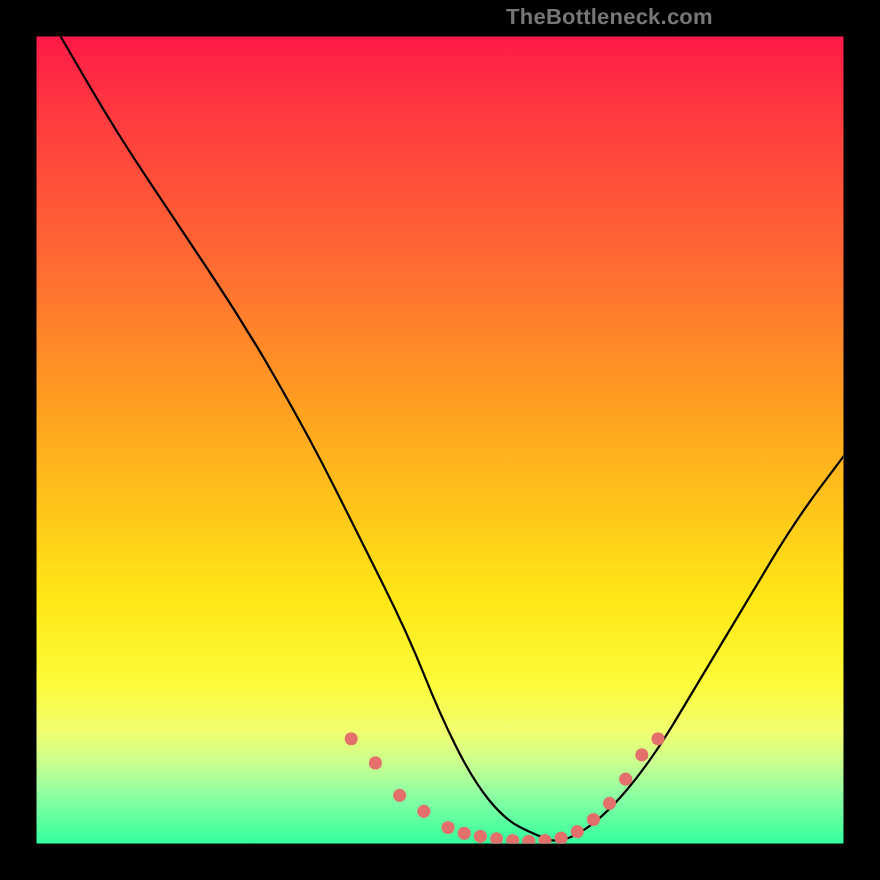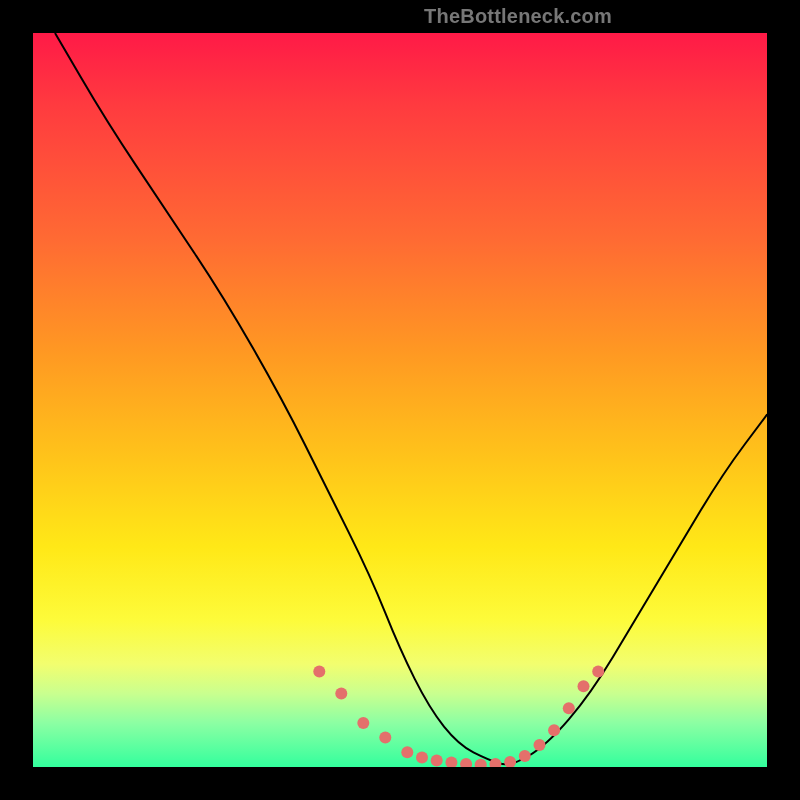--- a/index.html
+++ b/index.html
@@ -11,20 +11,21 @@
     overflow: hidden;
     font-family: Arial, Helvetica, sans-serif;
   }
   .frame {
     position: absolute;
     left: 0;
     top: 0;
     width: 648px;
     height: 800px;
     background: #000;
+    padding-left: 36px;
   }
   .plot {
     position: absolute;
     left: 33px;
     top: 33px;
     width: 734px;
     height: 734px;
     overflow: hidden;
   }
   .gradient-bg {

